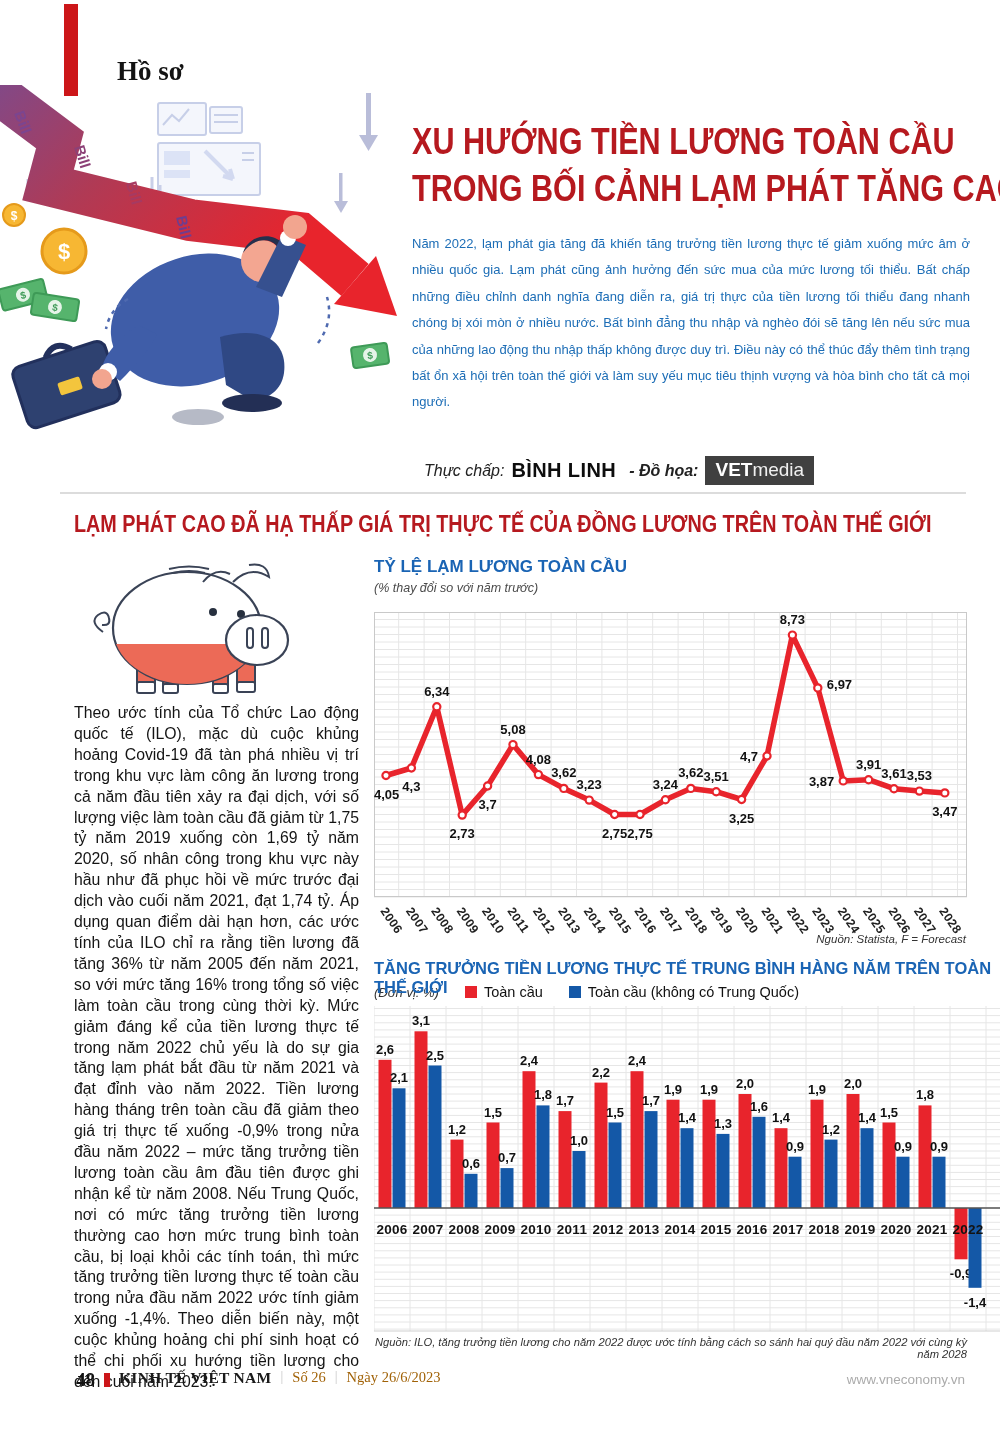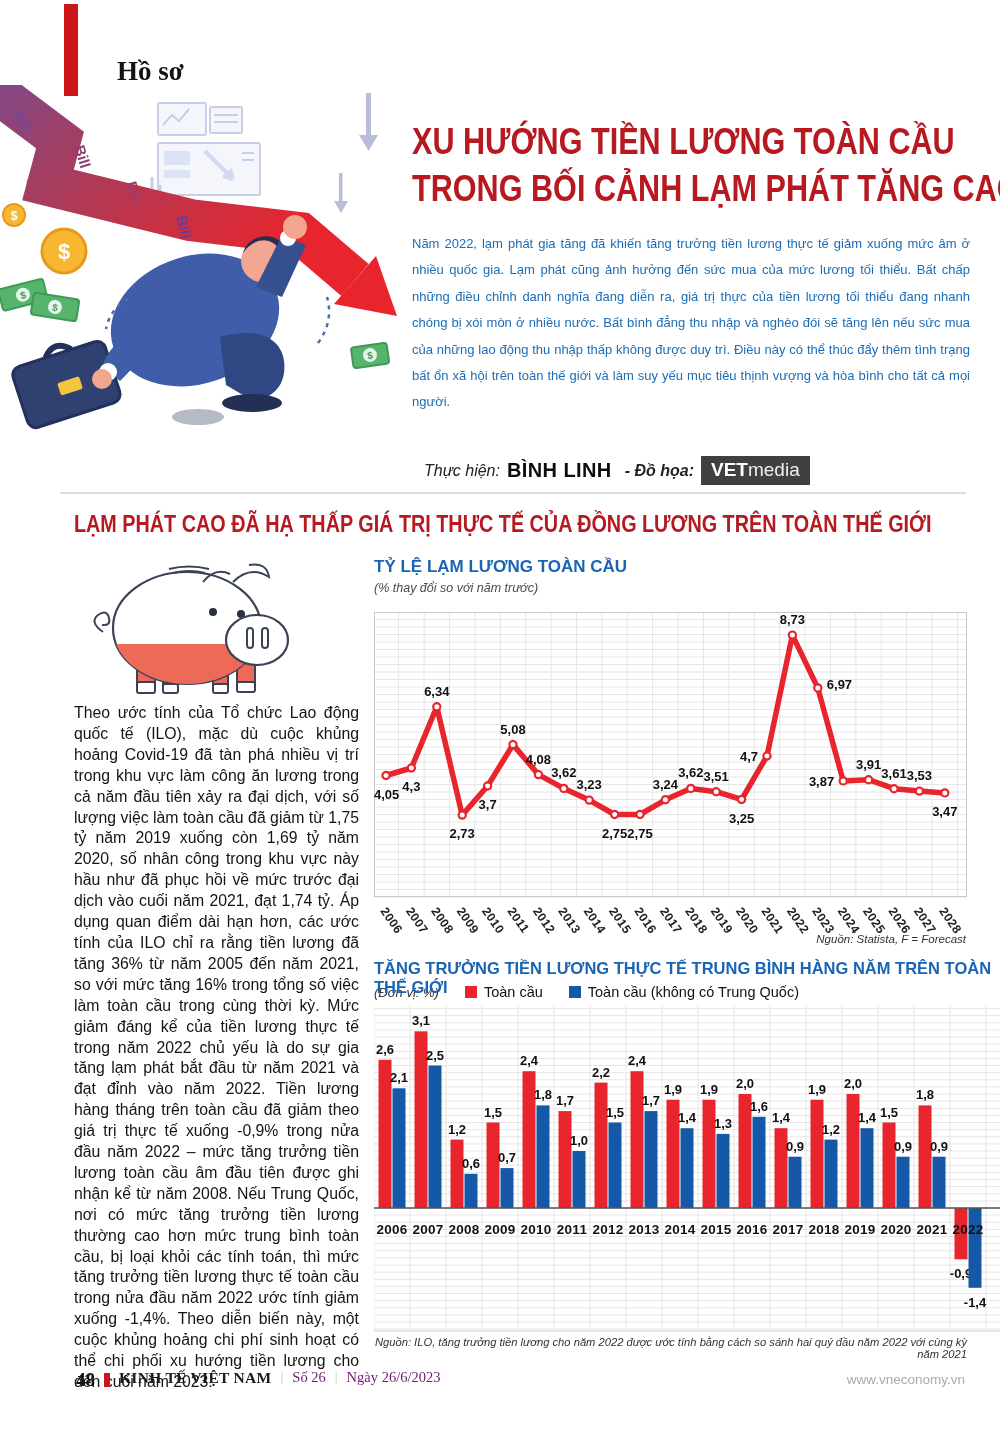--- a/index.html
+++ b/index.html
@@ -55,21 +55,21 @@
   .c2year{font:700 13.5px "Liberation Sans",sans-serif;fill:#131313;letter-spacing:.3px;}
   .bill-txt{font:700 15px "Liberation Sans",sans-serif;}
 
   
   #footer-left{left:76px;top:1369px;display:flex;align-items:flex-start;gap:9px;
                font-family:"Liberation Serif",serif;}
   #footer-page{font-weight:700;font-size:19px;color:#111;}
   #footer-sq{width:6px;height:14px;background:#cc1619;align-self:center;}
   #footer-pub{font-weight:700;font-size:15.5px;color:#1a1a1a;letter-spacing:.3px;}
   .f-sep{color:#c9c9c9;font-size:14px;}
-  .f-gray{color:#701a75;font-size:14.5px;}
+  .f-gray{color:#a16207;font-size:14.5px;}
   #footer-site{left:700px;top:1372px;width:265px;text-align:right;color:#ababab;font-size:13.5px;}
 </style>
 </head>
 <body>
 
 <div id="page">
 
   <div class="abs" id="red-bar"></div>
   <div class="abs" id="section-label">Hồ sơ</div>
 
@@ -163,21 +163,21 @@
     </g>
   </svg>
 
   <div class="abs" id="hero-title">
     <div><span class="condense">XU HƯỚNG TIỀN LƯƠNG TOÀN CẦU</span></div>
     <div><span class="condense">TRONG BỐI CẢNH LẠM PHÁT TĂNG CAO</span></div>
   </div>
   <div class="abs" id="hero-intro">Năm 2022, lạm phát gia tăng đã khiến tăng trưởng tiền lương thực tế giảm xuống mức âm ở nhiều quốc gia. Lạm phát cũng ảnh hưởng đến sức mua của mức lương tối thiểu. Bất chấp những điều chỉnh danh nghĩa đang diễn ra, giá trị thực của tiền lương tối thiểu đang nhanh chóng bị xói mòn ở nhiều nước. Bất bình đẳng thu nhập và nghèo đói sẽ tăng lên nếu sức mua của những lao động thu nhập thấp không được duy trì. Điều này có thể thúc đẩy thêm tình trạng bất ổn xã hội trên toàn thế giới và làm suy yếu mục tiêu thịnh vượng và hòa bình cho tất cả mọi người.</div>
 
   <div class="abs" id="byline">
-    <span class="byl-label">Thực hiện:</span>
+    <span class="byl-label">Thực chấp:</span>
     <span class="byl-author">BÌNH LINH</span>
     <span class="byl-gfx">- Đồ họa:</span>
     <span id="vet-box"><b>VET</b><span>media</span></span>
   </div>
 
   <div class="abs" id="divider"></div>
 
   <div class="abs" id="section-heading">
     <span class="condense90">LẠM PHÁT CAO ĐÃ HẠ THẤP GIÁ TRỊ THỰC TẾ CỦA ĐỒNG LƯƠNG TRÊN TOÀN THẾ GIỚI</span>
   </div>
@@ -512,21 +512,21 @@
         <text class="c2year" x="306" y="228" text-anchor="middle">2014</text>
         <text class="c2year" x="342" y="228" text-anchor="middle">2015</text>
         <text class="c2year" x="378" y="228" text-anchor="middle">2016</text>
         <text class="c2year" x="414" y="228" text-anchor="middle">2017</text>
         <text class="c2year" x="450" y="228" text-anchor="middle">2018</text>
         <text class="c2year" x="486" y="228" text-anchor="middle">2019</text>
         <text class="c2year" x="522" y="228" text-anchor="middle">2020</text>
         <text class="c2year" x="558" y="228" text-anchor="middle">2021</text>
         <text class="c2year" x="594" y="228" text-anchor="middle">2022</text>
       </svg></div>
-  <div class="abs chart-source" id="chart2-source">Nguồn: ILO, tăng trưởng tiền lương cho năm 2022 được ước tính bằng cách so sánh hai quý đầu năm 2022 với cùng kỳ năm 2021</div>
+  <div class="abs chart-source" id="chart2-source">Nguồn: ILO, tăng trưởng tiền lương cho năm 2022 được ước tính bằng cách so sánh hai quý đầu năm 2022 với cùng kỳ năm 2028</div>
 
   <div class="abs" id="footer-left">
     <span id="footer-page">48</span>
     <span id="footer-sq"></span>
     <span id="footer-pub">KINH TẾ VIỆT NAM</span>
     <span class="f-sep">|</span>
     <span class="f-gray">Số 26</span>
     <span class="f-sep">|</span>
     <span class="f-gray">Ngày 26/6/2023</span>
   </div>

